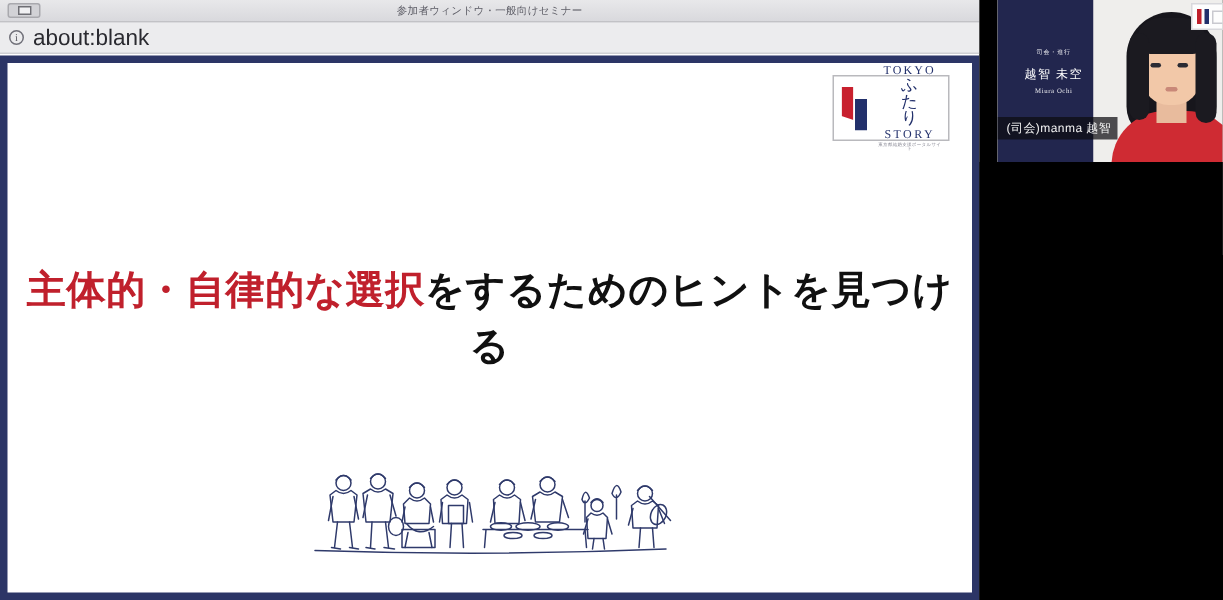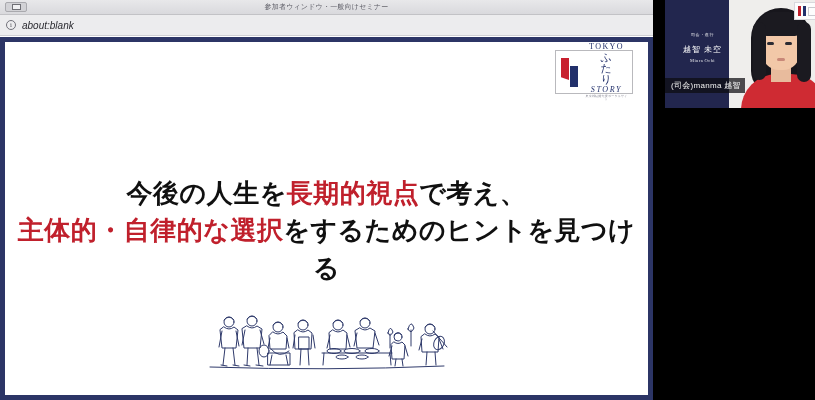--- a/index.html
+++ b/index.html
@@ -59,23 +59,22 @@
     border-radius: 50%;
     color: #56565e;
     font-size: 7px;
     line-height: 9px;
     text-align: center;
     font-family: "Liberation Serif", serif;
     flex: none;
   }
   .url-text {
     margin-left: 6px;
-    font-size: 10px;
+    font-size: 15px;
     color: #2a2a30;
-    font-style: italic;
   }
   
   .stage {
     position: absolute;
     left: 0; top: 37px;
     width: 653px; height: 363px;
     background: #2c3566;
     padding: 5px;
   }
   .slide {
@@ -112,21 +111,21 @@
     font-family: "Liberation Serif", serif;
     font-size: 8px; letter-spacing: 1.4px; color: #22306b;
   }
   .logo-futari {
     font-family: "Liberation Serif", serif;
     font-size: 11px; color: #22306b; letter-spacing: .5px;
     margin: 1px 12px;
   }
   .logo-story {
     font-family: "Liberation Serif", serif;
-    font-size: 8px; letter-spacing: 1.6px; color: #22306b; font-style: italic;
+    font-size: 8px; letter-spacing: 1.6px; color: #22306b;
   }
   .logo-sub {
     font-size: 3px; color: #8a8a96; letter-spacing: .2px;
     margin-top: 1px;
   }
   
   .slide-title {
     position: absolute; top: 58px; left: 0; right: 0;
     text-align: center;
     font-family: "Liberation Serif", serif;
@@ -292,23 +291,20 @@
             <div class="logo-tokyo">TOKYO</div>
             <div class="logo-futari">ふたり</div>
             <div class="logo-story">STORY</div>
             <div class="logo-sub">東京都結婚支援ポータルサイト</div>
           </div>
         </div>
 
 
         <div class="slide-body">
           <div>
-            <span>今後の人生を</span><span class="hl">長期的視点</span><span>で考え、</span>
-          </div>
-          <div>
             <span class="hl">主体的・自律的な選択</span><span>をするためのヒントを見つける</span>
           </div>
         </div>
 
         <svg class="illus" viewBox="0 0 250 62">
           <g fill="none" stroke="#2f3a6b" stroke-width="1" stroke-linecap="round" stroke-linejoin="round">
 
             <path d="M8 56 Q 125 60 242 55"></path>
 
             <circle cx="27" cy="11" r="5"></circle>

